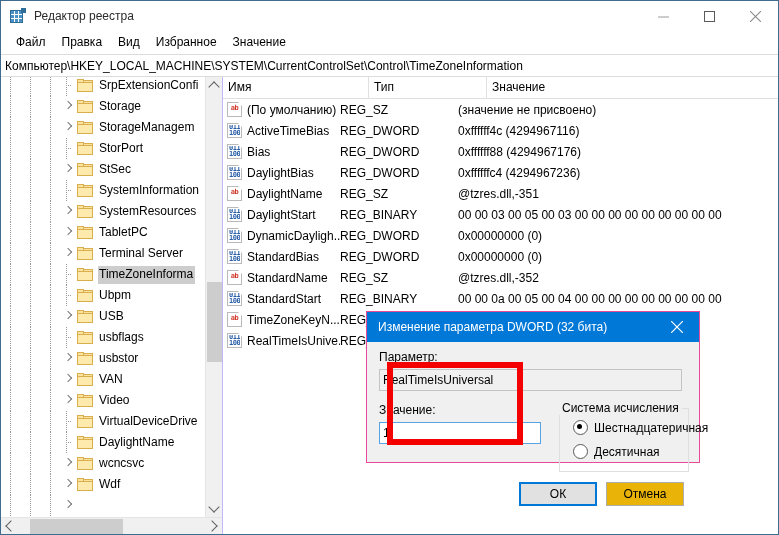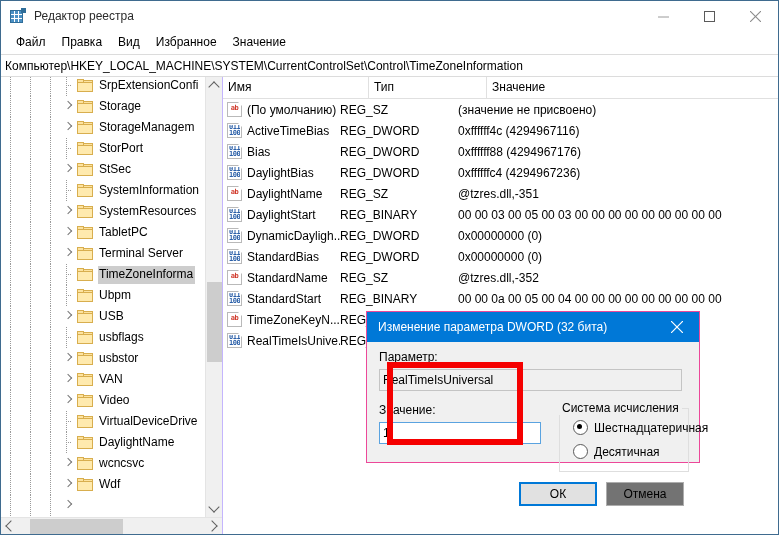--- a/index.html
+++ b/index.html
@@ -454,21 +454,21 @@
     left: 3px; top: 3px;
     width: 5px; height: 5px;
     border-radius: 50%;
     background: #000000;
   }
   .dlg-btn {
     position: absolute;
     width: 78px; height: 24px;
     font-size: 12px;
     font-family: "Liberation Sans", sans-serif;
-    background: #737373;
+    background: #eab308;
     border: 1px solid #adadad;
     box-sizing: border-box;
     display: flex;
     align-items: center;
     justify-content: center;
   }
   #btn-ok {
     left: 152px; top: 140px;
     border: 2px solid #0078d7;
     background: #e1e1e1;

